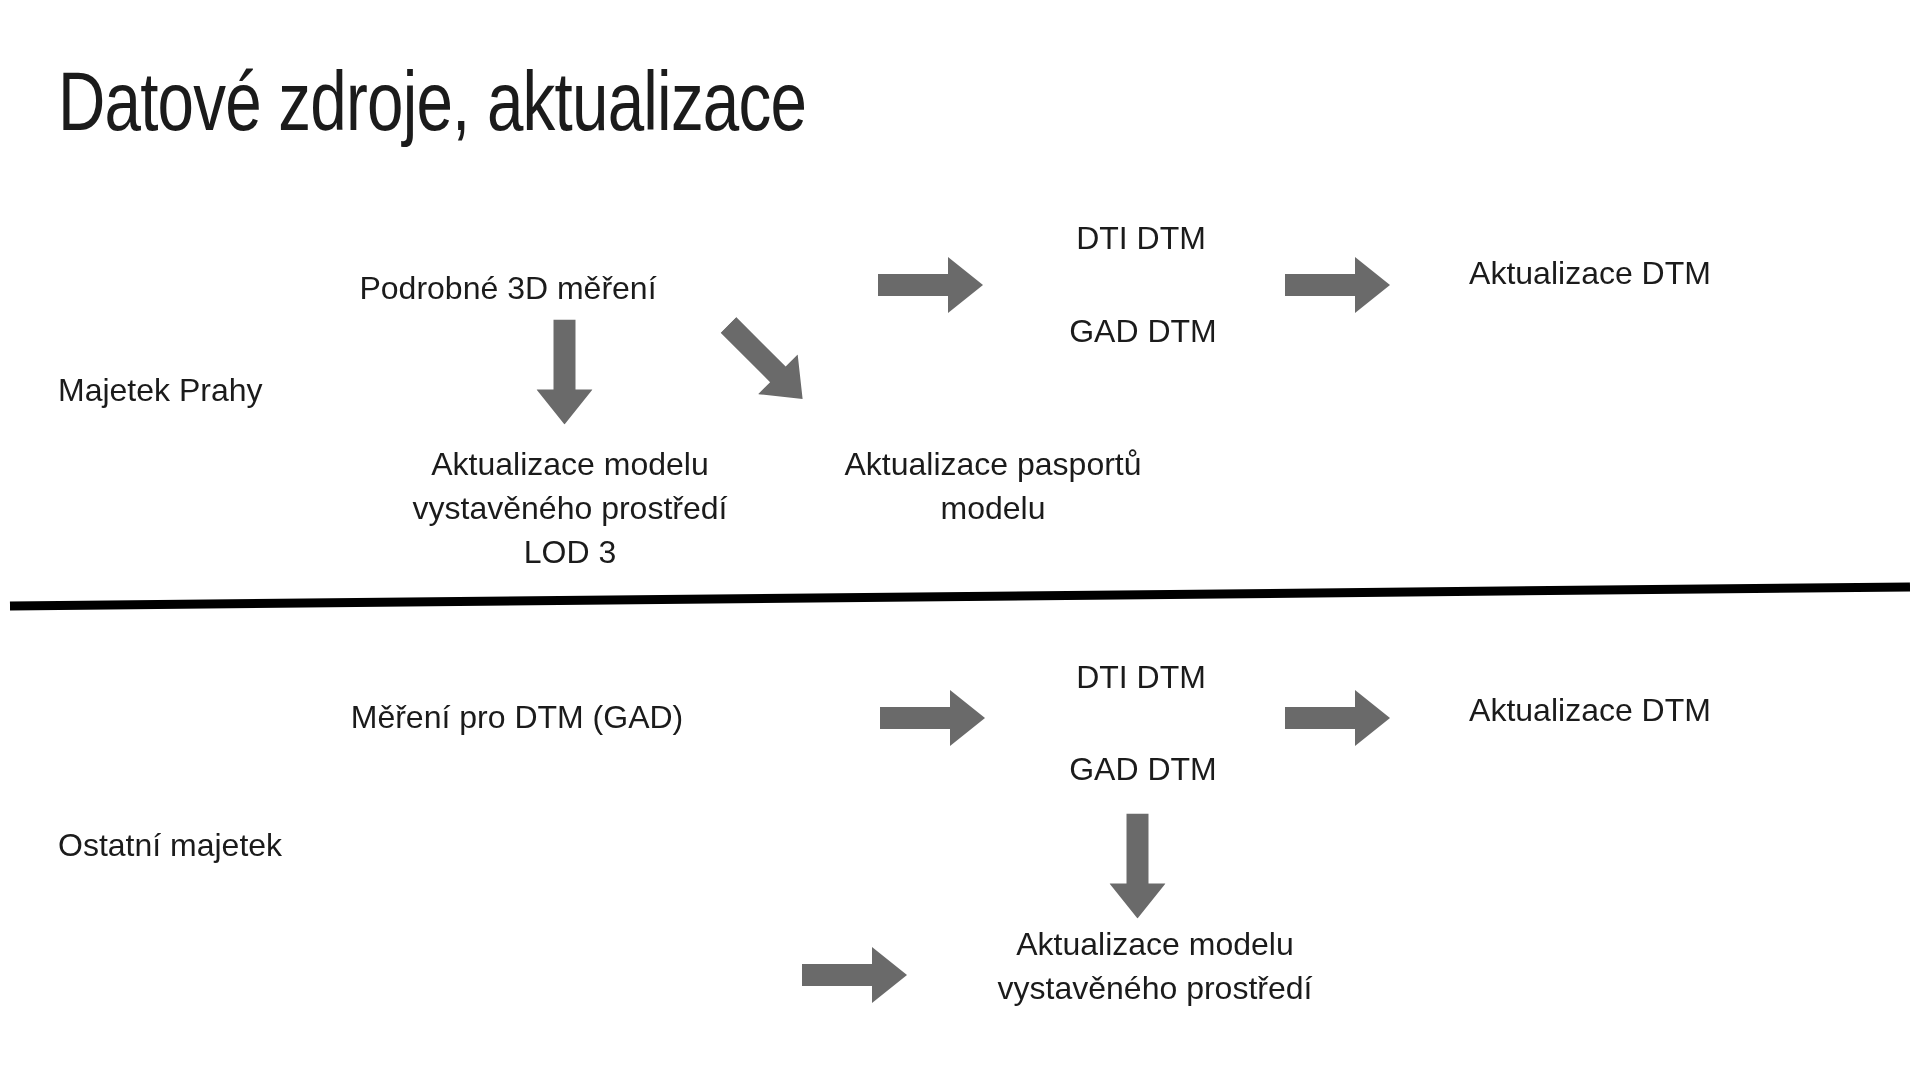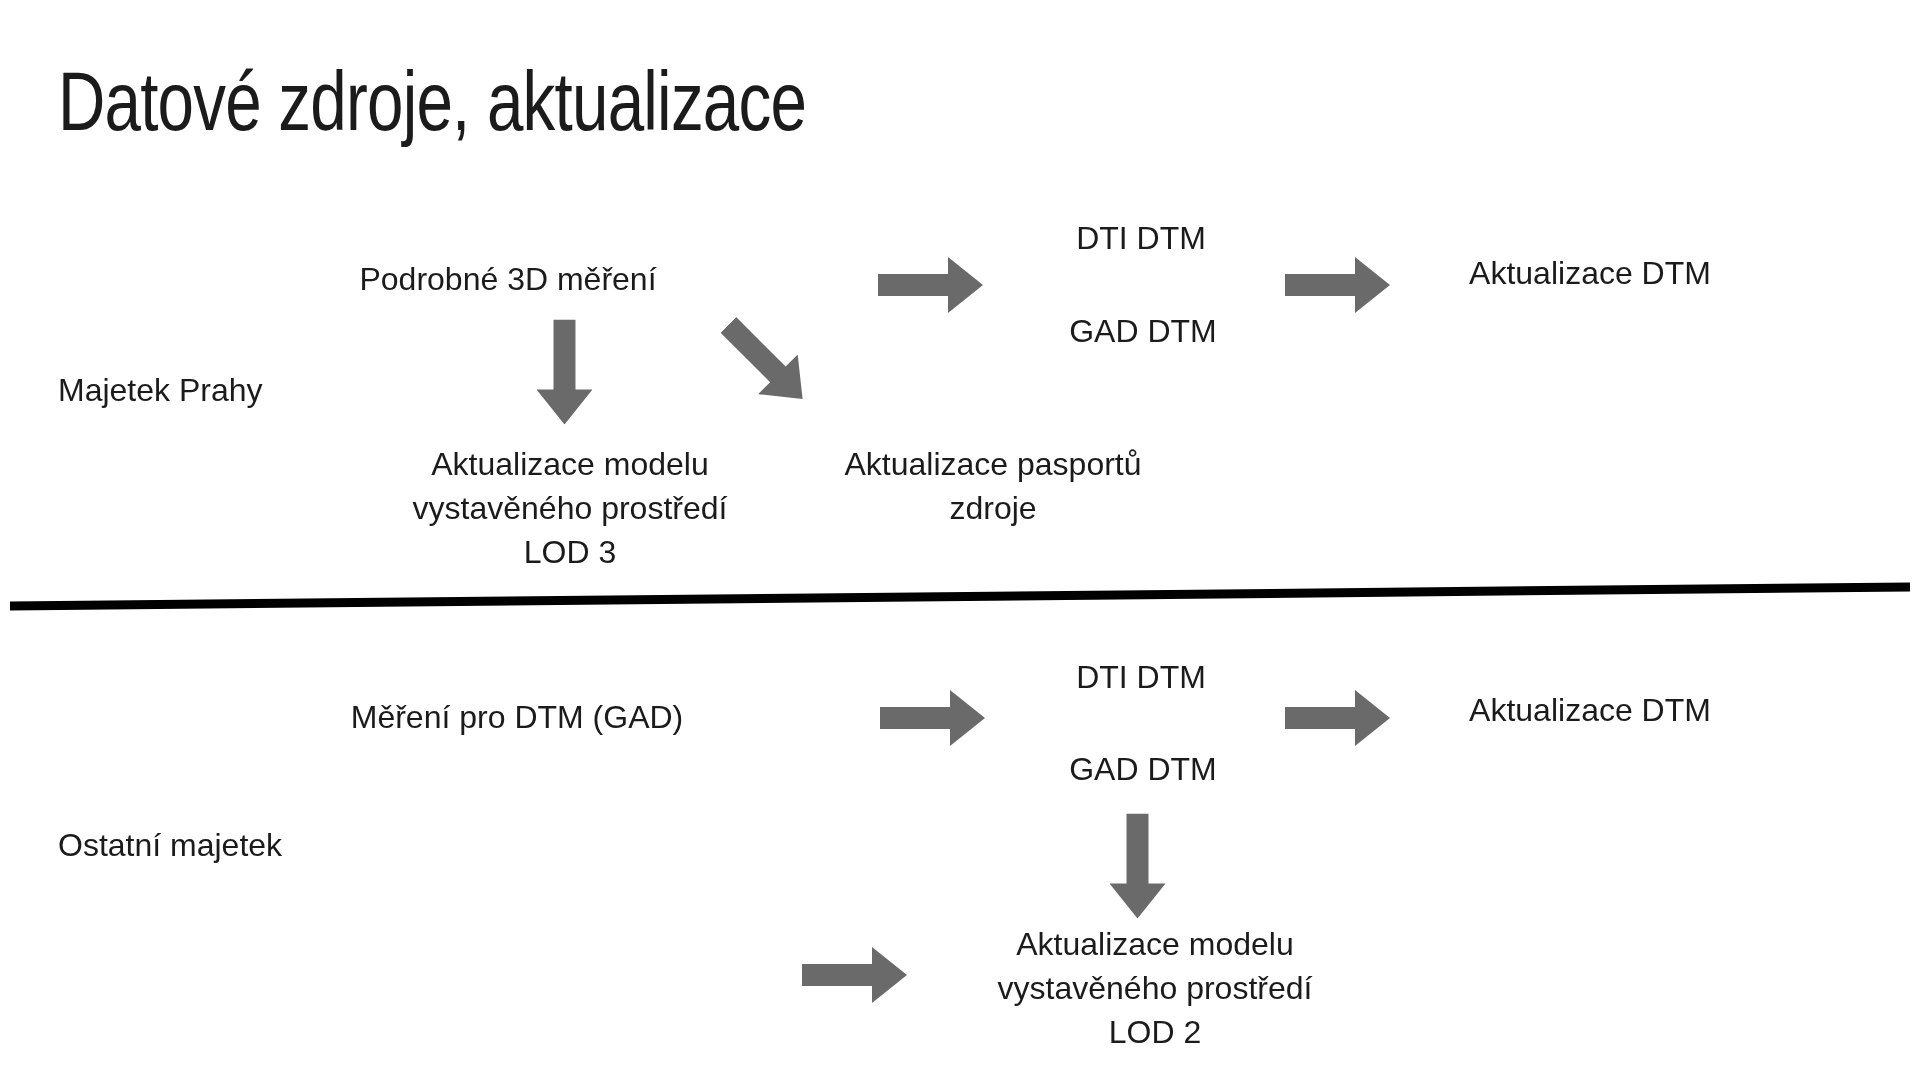--- a/index.html
+++ b/index.html
@@ -47,21 +47,21 @@
 </style>
 </head>
 <body>
 
 <div id="slide">
 
   <div id="slide-title" class="abs">Datové zdroje, aktualizace</div>
 
   <div class="abs row-label" style="left:58px; top:370px;">Majetek Prahy</div>
 
-  <div class="abs node" style="left:308px; top:257px;">Podrobné 3D měření</div>
+  <div class="abs node" style="left:308px; top:266px;">Podrobné 3D měření</div>
 
   <svg class="abs arrow rot90" style="left:512px; top:344px;" width="105" height="56" viewBox="0 0 105 56">
     <polygon points="0,17 70,17 70,0 105,28 70,56 70,39 0,39"></polygon>
   </svg>
 
   <svg class="abs arrow rot45" style="left:713px; top:334px;" width="105" height="56" viewBox="0 0 105 56">
     <polygon points="0,17 70,17 70,0 105,28 70,56 70,39 0,39"></polygon>
   </svg>
 
   <svg class="abs arrow" style="left:878px; top:257px;" width="105" height="56" viewBox="0 0 105 56">
@@ -78,21 +78,21 @@
   <div class="abs node" style="left:1390px; top:251px;">Aktualizace DTM</div>
 
   <div class="abs node" style="left:370px; top:442px;">
     <div>Aktualizace modelu</div>
     <div>vystavěného prostředí</div>
     <div>LOD 3</div>
   </div>
 
   <div class="abs node" style="left:793px; top:442px;">
     <div>Aktualizace pasportů</div>
-    <div>zdroje</div>
+    <div>modelu</div>
   </div>
 
   <svg id="divider" class="abs" width="1920" height="40" viewBox="0 0 1920 40">
     <line x1="10" y1="28" x2="1910" y2="9"></line>
   </svg>
 
   <div class="abs node" style="left:317px; top:695px;">Měření pro DTM (GAD)</div>
 
   <div class="abs row-label" style="left:58px; top:825px;">Ostatní majetek</div>
 
@@ -114,16 +114,15 @@
   </svg>
 
 
   <svg class="abs arrow" style="left:802px; top:947px;" width="105" height="56" viewBox="0 0 105 56">
     <polygon points="0,17 70,17 70,0 105,28 70,56 70,39 0,39"></polygon>
   </svg>
 
   <div class="abs node" style="left:955px; top:922px;">
     <div>Aktualizace modelu</div>
     <div>vystavěného prostředí</div>
-    <div>LOD 2</div>
   </div>
 
 </div>
 
 </body></html>

